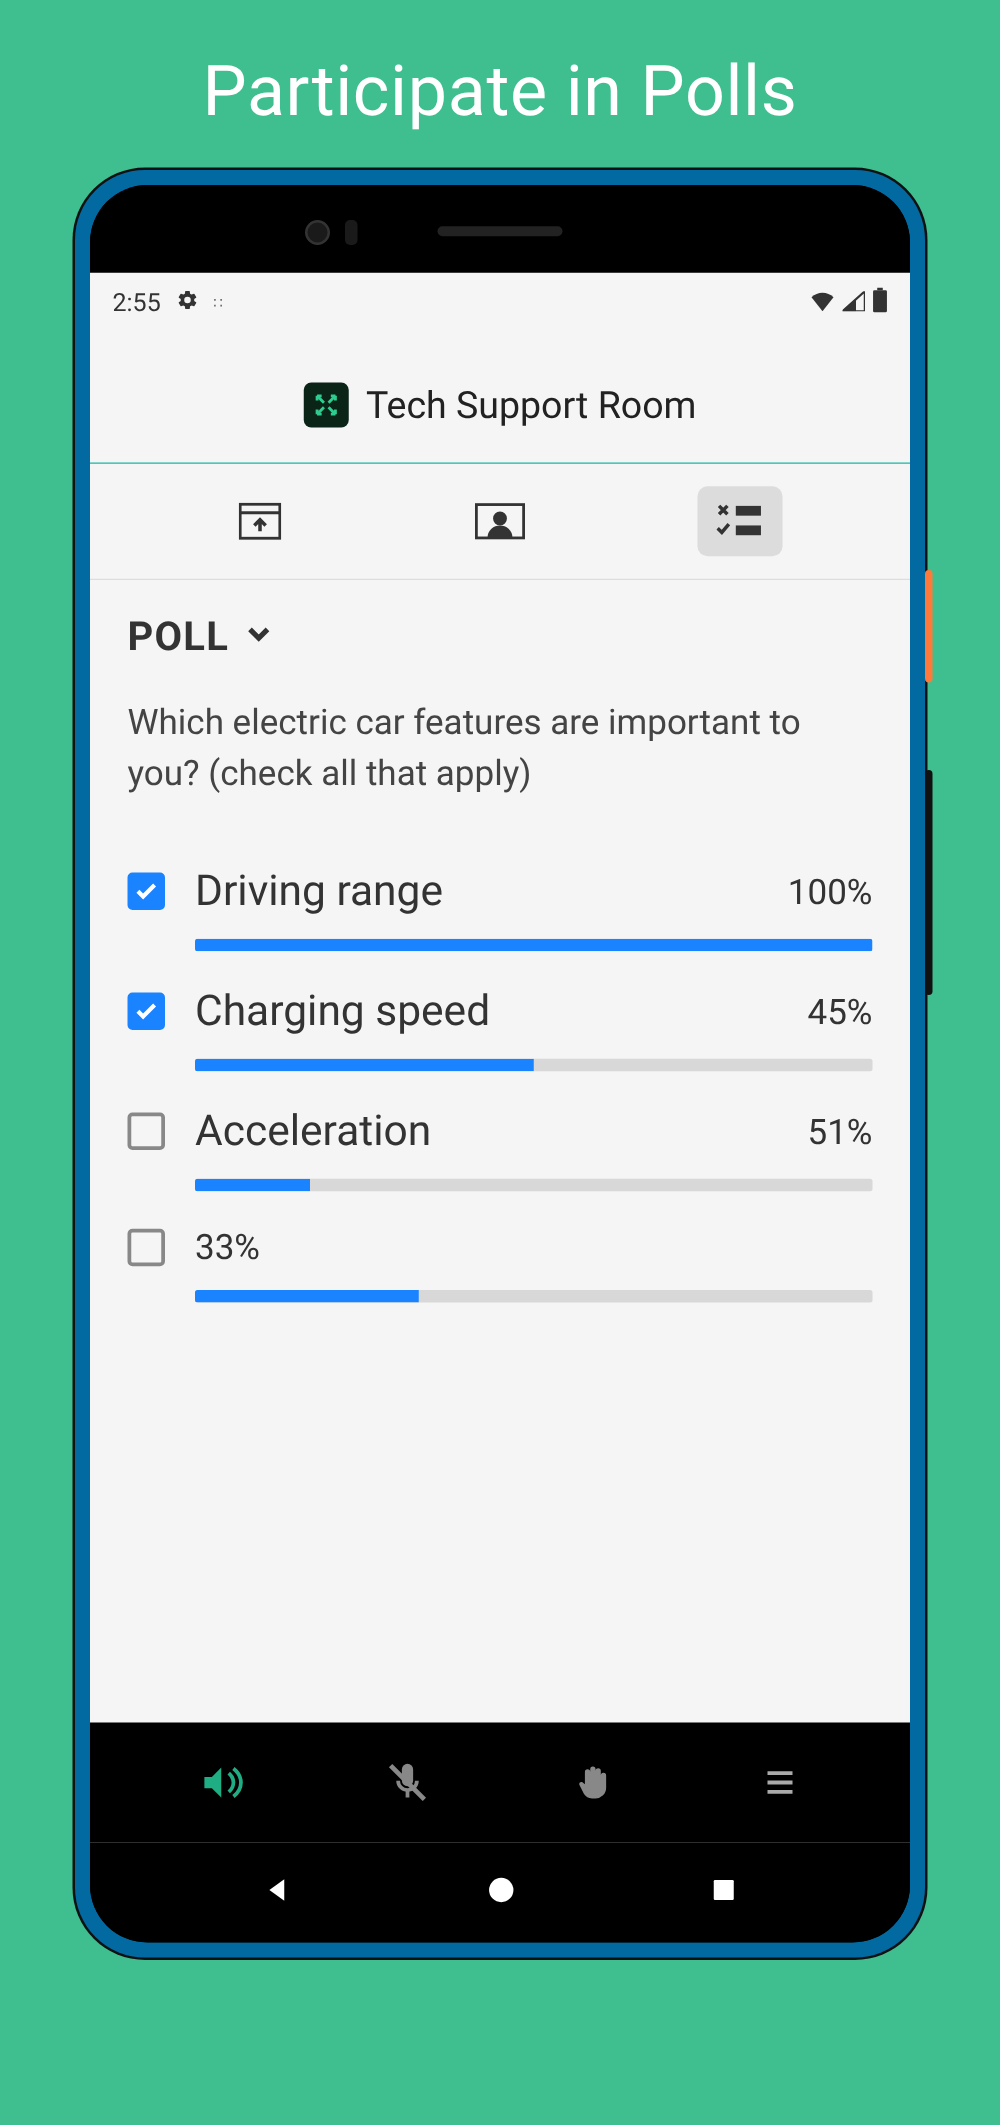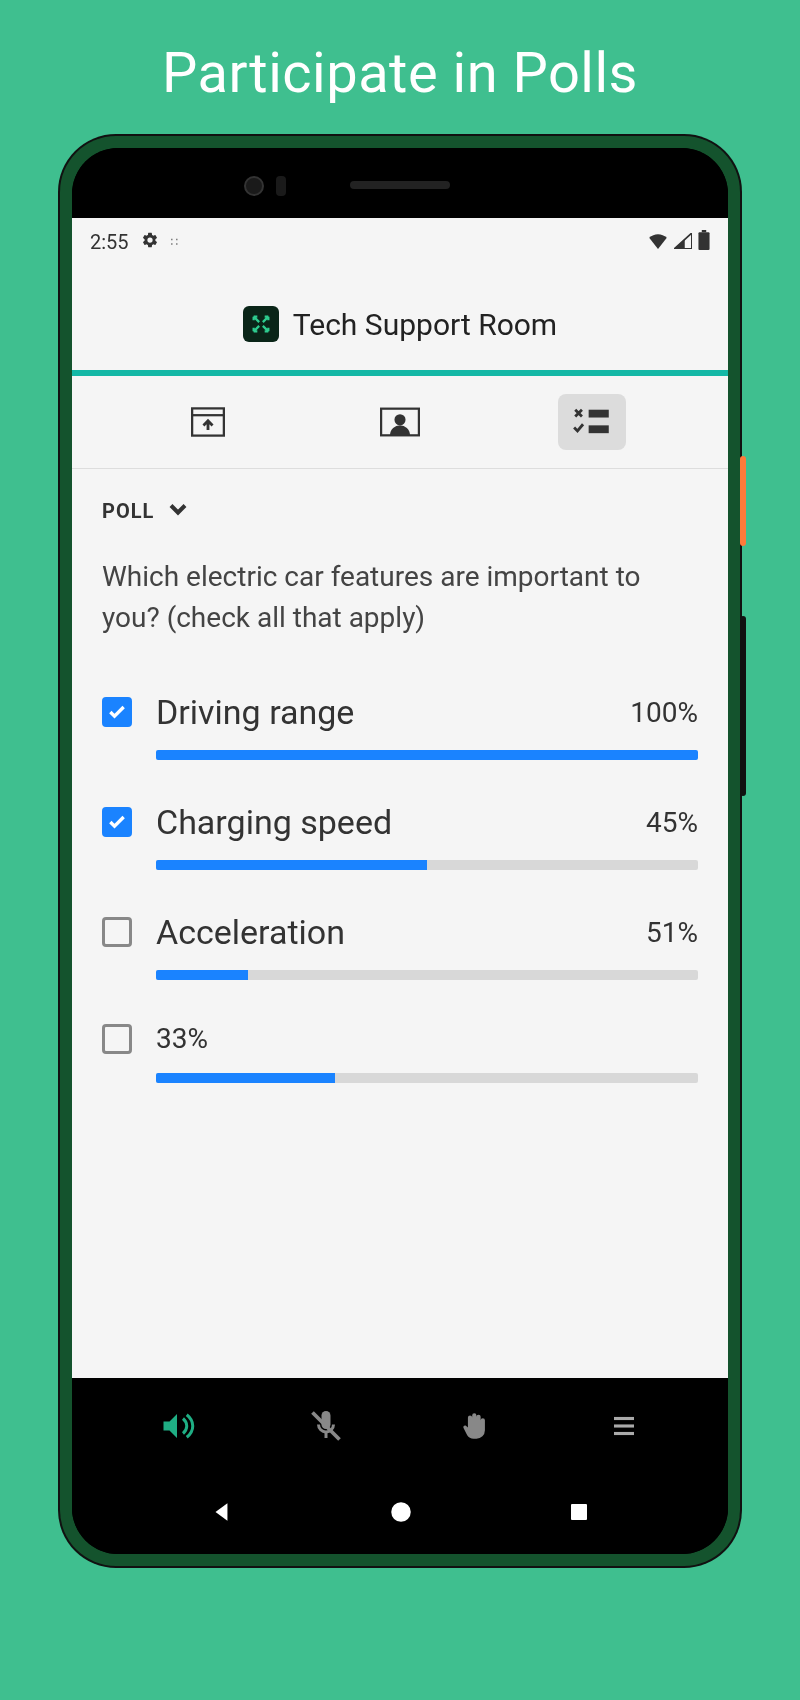--- a/index.html
+++ b/index.html
@@ -17,21 +17,21 @@
     font-weight: 400;
     margin-top: 40px;
     margin-bottom: 30px;
     letter-spacing: 0.5px;
   }
 
   
   .phone {
     width: 680px;
     height: 1430px;
-    background: #14532d;
+    background: #0369a1;
     border-radius: 56px;
     padding: 12px;
     position: relative;
     box-shadow: 0 0 0 2px #111;
   }
   .phone-inner {
     width: 100%;
     height: 100%;
     background: #000;
     border-radius: 46px;
@@ -116,21 +116,21 @@
   .status-left { display: flex; align-items: center; gap: 12px; }
   .status-right { display: flex; align-items: center; gap: 6px; }
 
   
   .room-header {
     display: flex;
     align-items: center;
     justify-content: center;
     gap: 14px;
     padding: 40px 0 28px;
-    border-bottom: 6px solid #14b8a6;
+    border-bottom: 1px solid #14b8a6;
   }
   .room-icon {
     width: 36px;
     height: 36px;
     background: #0a2518;
     border-radius: 6px;
     display: flex;
     align-items: center;
     justify-content: center;
   }
@@ -164,33 +164,33 @@
     padding: 26px 30px 0 30px;
     overflow-y: auto;
   }
   .poll-header {
     display: flex;
     align-items: center;
     gap: 10px;
     margin-bottom: 30px;
   }
   .poll-label {
-    font-size: 20px;
+    font-size: 32px;
     font-weight: 700;
     color: #333;
     letter-spacing: 1px;
   }
   .question {
     font-size: 28px;
     color: #444;
     line-height: 1.45;
     margin-bottom: 54px;
   }
   .option {
-    margin-bottom: 42px;
+    margin-bottom: 28px;
   }
   .option-row {
     display: flex;
     align-items: center;
     gap: 24px;
   }
   .checkbox {
     width: 30px;
     height: 30px;
     border: 3px solid #888;

